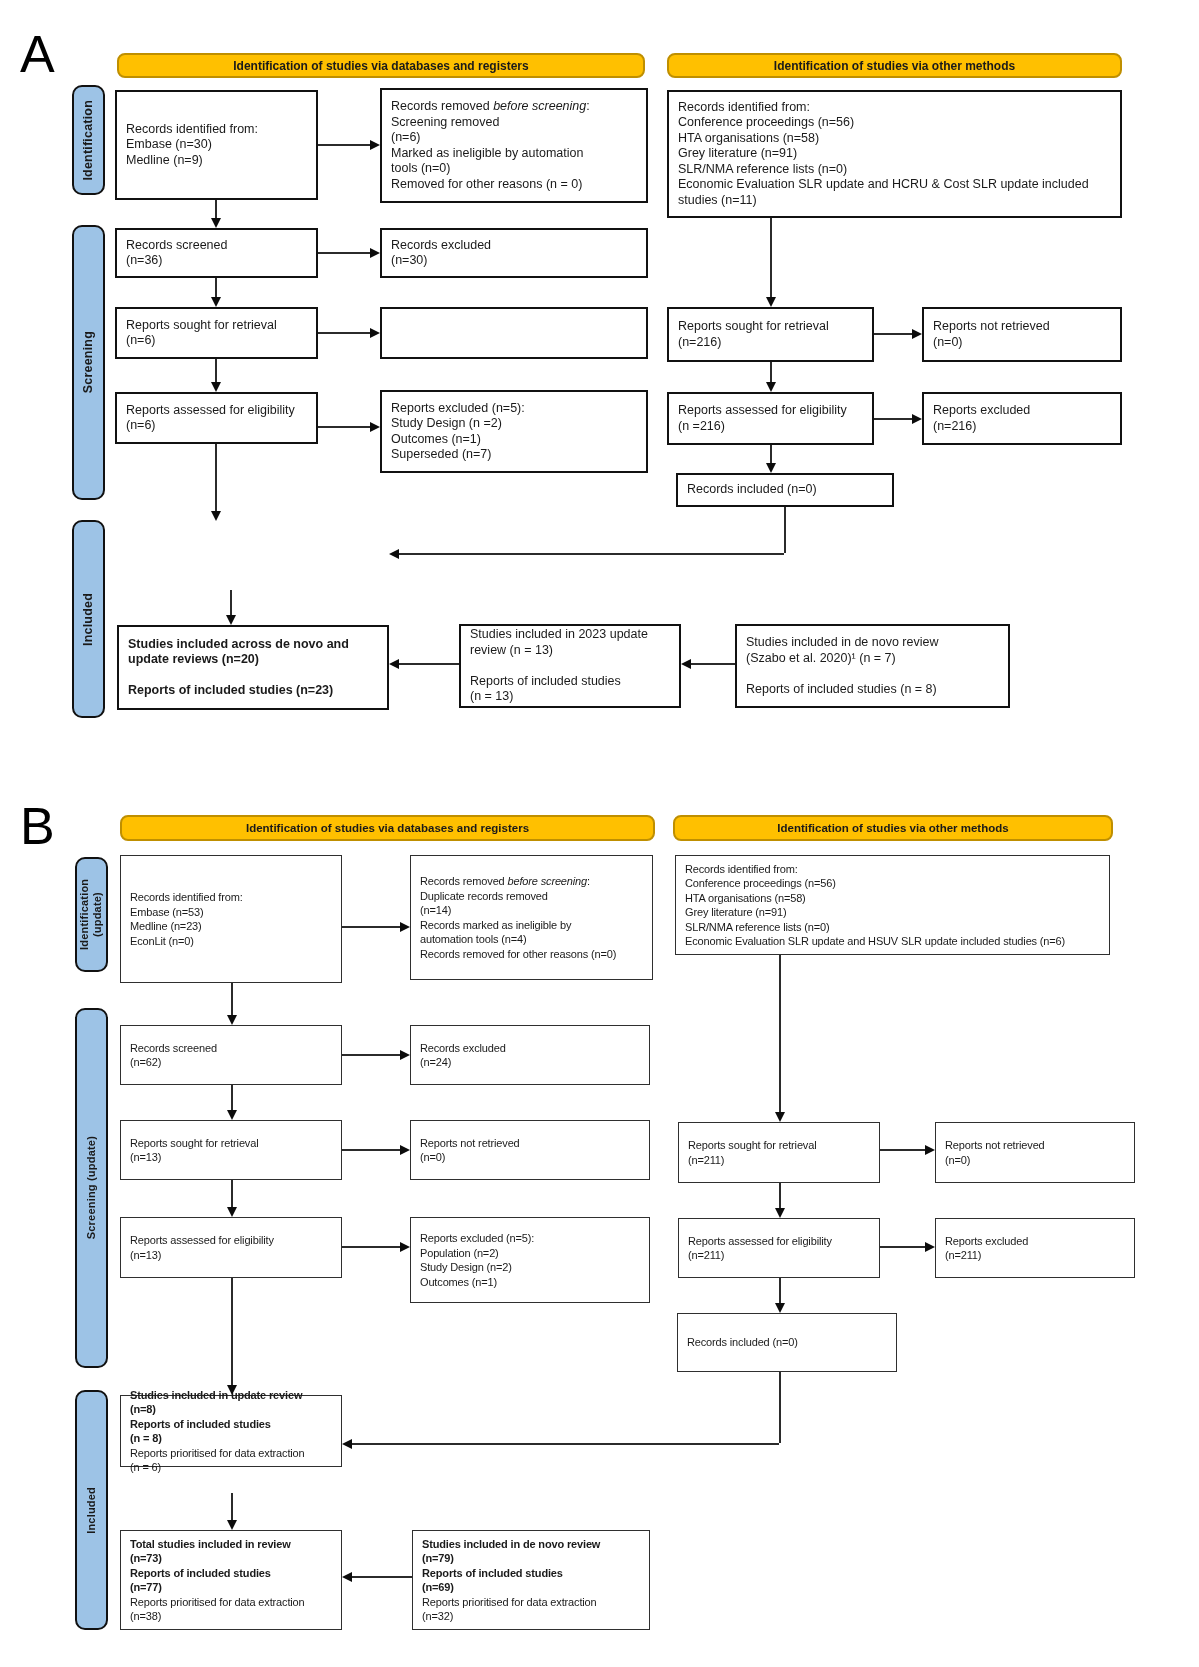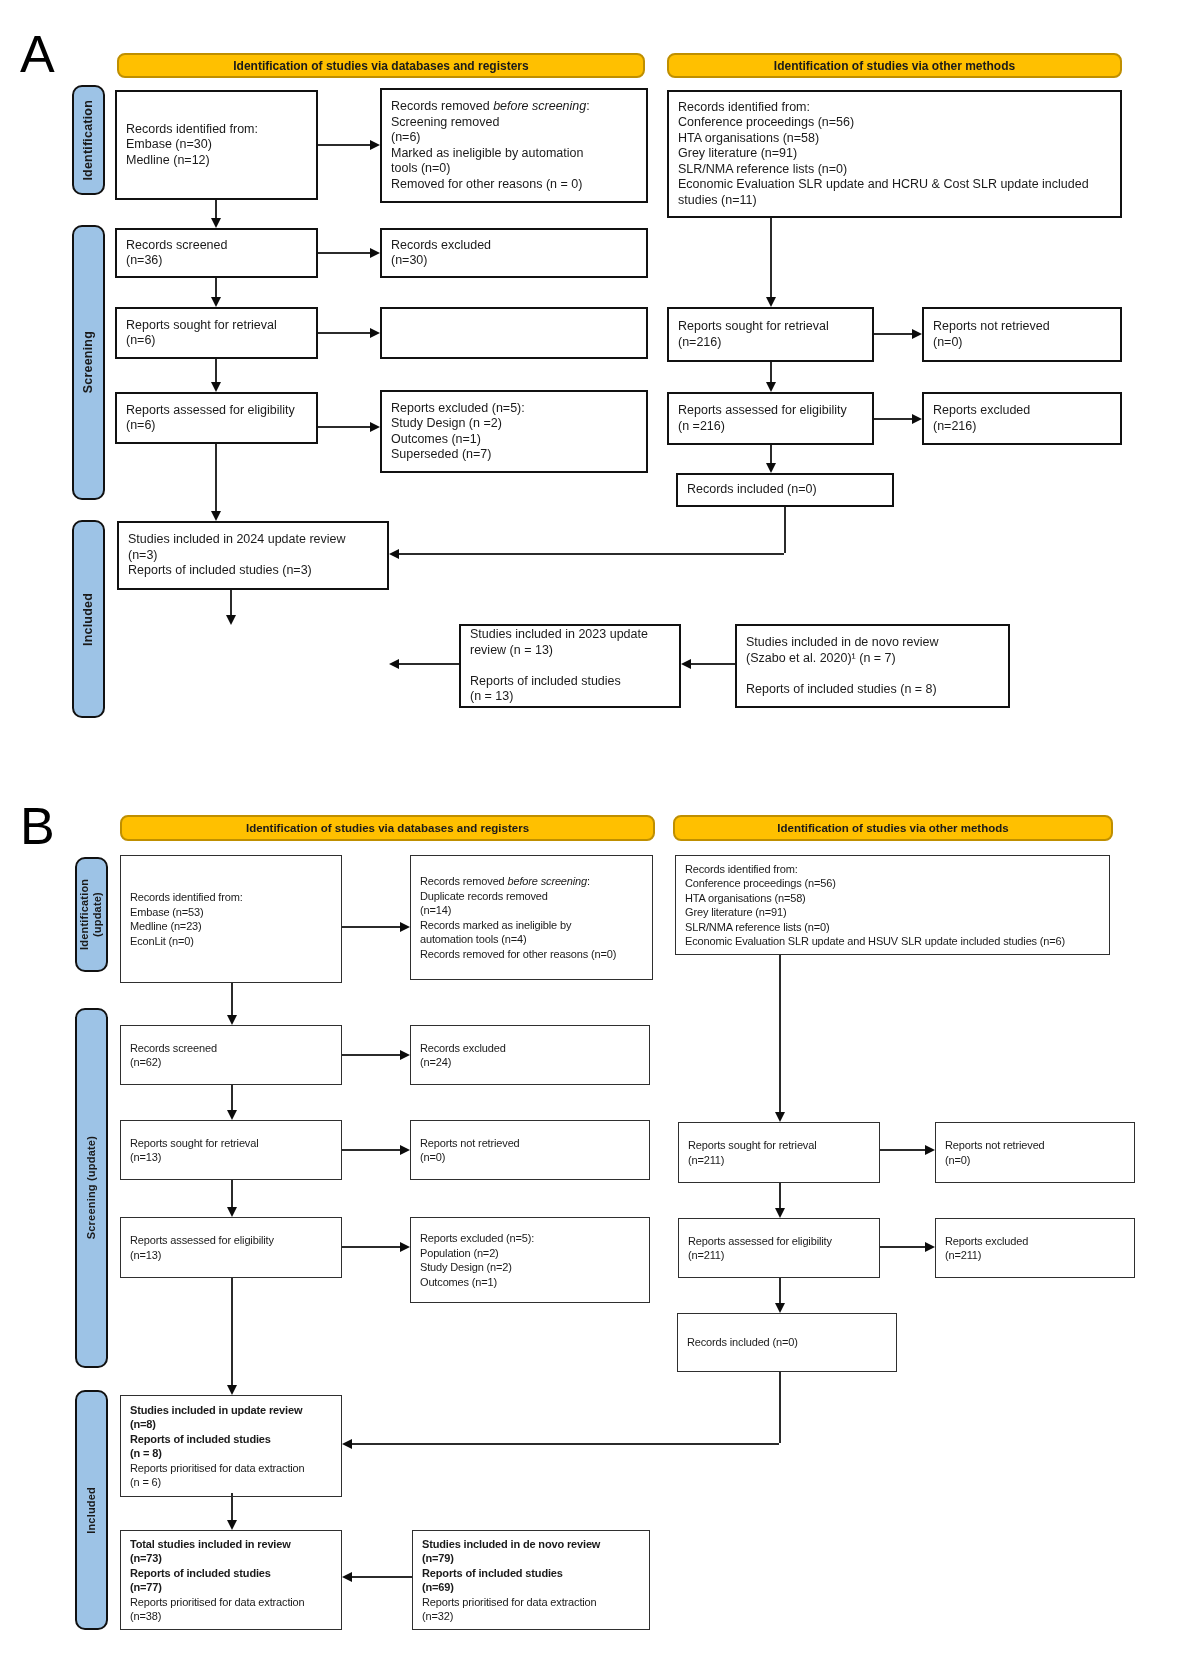--- a/index.html
+++ b/index.html
@@ -44,21 +44,21 @@
   <div class="sidebar" style="left:72px;top:225px;width:33px;height:275px;">
     <span class="vlabel">Screening</span>
   </div>
   <div class="sidebar" style="left:72px;top:520px;width:33px;height:198px;">
     <span class="vlabel">Included</span>
   </div>
 
   <div class="box fsA" style="left:115px;top:90px;width:203px;height:110px;">
       <div class="row"><span>Records identified from:</span></div>
       <div class="row"><span>Embase (n=30)</span></div>
-      <div class="row"><span>Medline (n=12)</span></div>
+      <div class="row"><span>Medline (n=9)</span></div>
     </div>
   <div class="box fsA" style="left:380px;top:88px;width:268px;height:115px;">
       <div class="row"><span>Records removed </span><span style="font-style: italic;">before screening</span><span>:</span></div>
       <div class="row"><span>Screening removed</span></div>
       <div class="row"><span>(n=6)</span></div>
       <div class="row"><span>Marked as ineligible by automation</span></div>
       <div class="row"><span>tools (n=0)</span></div>
       <div class="row"><span>Removed for other reasons (n = 0)</span></div>
     </div>
   <div class="box fsA" style="left:667px;top:90px;width:455px;height:128px;">
@@ -110,24 +110,25 @@
     </div>
   <div class="box fsA" style="left:922px;top:392px;width:200px;height:53px;">
       <div class="row"><span>Reports excluded</span></div>
       <div class="row"><span>(n=216)</span></div>
     </div>
 
   <div class="box fsA" style="left:676px;top:473px;width:218px;height:34px;">
       <div class="row"><span>Records included (n=0)</span></div>
     </div>
 
-  <div class="box fsA thick" style="left:117px;top:521px;width:272px;height:69px;">
-      <div class="row"><span>Studies included in 2024 update review</span></div>
-      <div class="row"><span>(n=3)</span></div>
-      <div class="row"><span>Reports of included studies (n=3)</span></div>
+  <div class="box fsA thick" style="left:117px;top:625px;width:272px;height:85px;">
+      <div class="row"><span style="font-weight: 700;">Studies included across de novo and</span></div>
+      <div class="row"><span style="font-weight: 700;">update reviews (n=20)</span></div>
+      <div class="row">&nbsp;</div>
+      <div class="row"><span style="font-weight: 700;">Reports of included studies (n=23)</span></div>
     </div>
   <div class="box fsA thick" style="left:459px;top:624px;width:222px;height:84px;">
       <div class="row"><span>Studies included in 2023 update</span></div>
       <div class="row"><span>review (n = 13)</span></div>
       <div class="row">&nbsp;</div>
       <div class="row"><span>Reports of included studies</span></div>
       <div class="row"><span>(n = 13)</span></div>
     </div>
   <div class="box fsA" style="left:735px;top:624px;width:275px;height:84px;">
       <div class="row"><span>Studies included in de novo review</span></div>
@@ -254,21 +255,21 @@
     </div>
   <div class="box fsB thin" style="left:935px;top:1218px;width:200px;height:60px;">
       <div class="row"><span>Reports excluded</span></div>
       <div class="row"><span>(n=211)</span></div>
     </div>
 
   <div class="box fsB thin" style="left:677px;top:1313px;width:220px;height:59px;">
       <div class="row"><span>Records included (n=0)</span></div>
     </div>
 
-  <div class="box fsB thin" style="left:120px;top:1395px;width:222px;height:102px;">
+  <div class="box fsB thin" style="left:120px;top:1395px;width:222px;height:72px;">
       <div class="row"><span style="font-weight: 700;">Studies included in update review</span></div>
       <div class="row"><span style="font-weight: 700;">(n=8)</span></div>
       <div class="row"><span style="font-weight: 700;">Reports of included studies</span></div>
       <div class="row"><span style="font-weight: 700;">(n = 8)</span></div>
       <div class="row"><span>Reports prioritised for data extraction</span></div>
       <div class="row"><span>(n = 6)</span></div>
     </div>
   <div class="box fsB thin" style="left:120px;top:1530px;width:222px;height:100px;">
       <div class="row"><span style="font-weight: 700;">Total studies included in review</span></div>
       <div class="row"><span style="font-weight: 700;">(n=73)</span></div>

